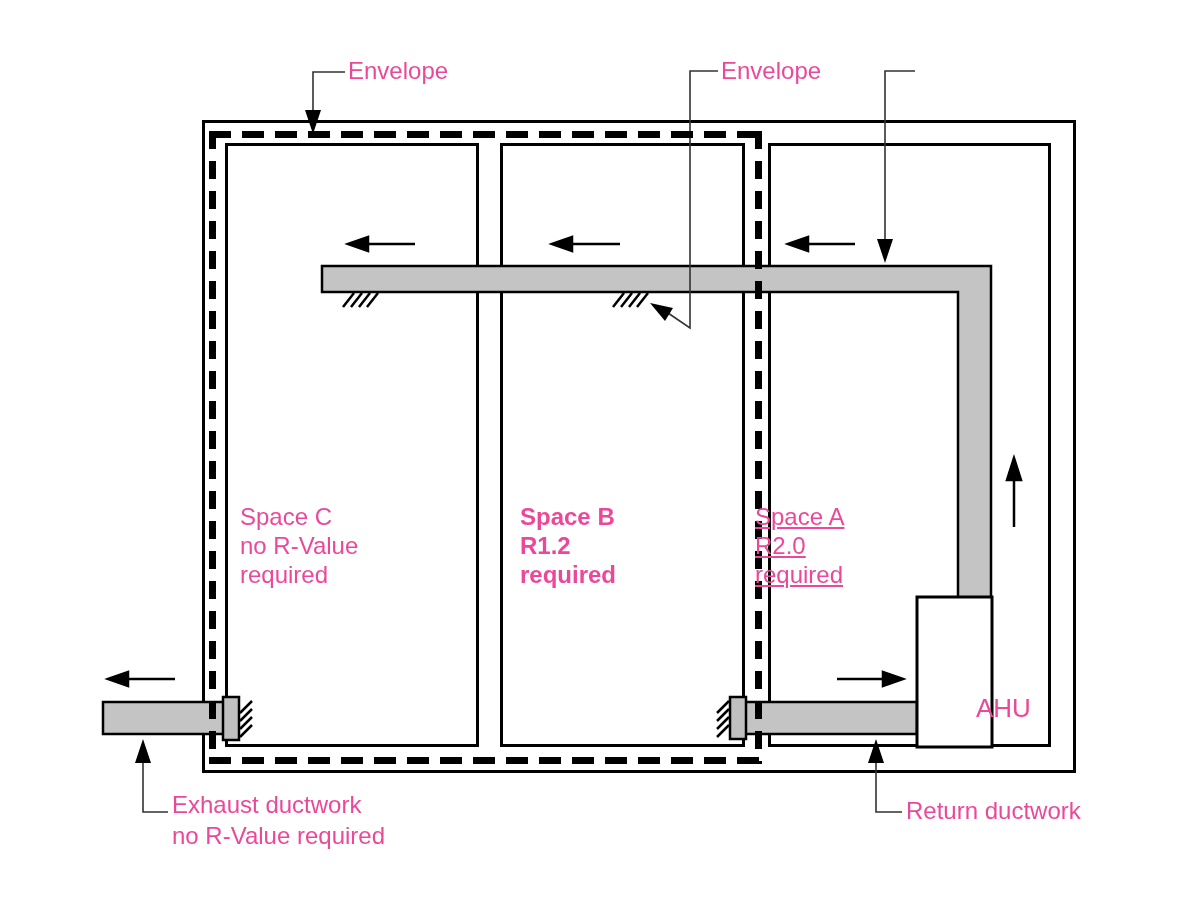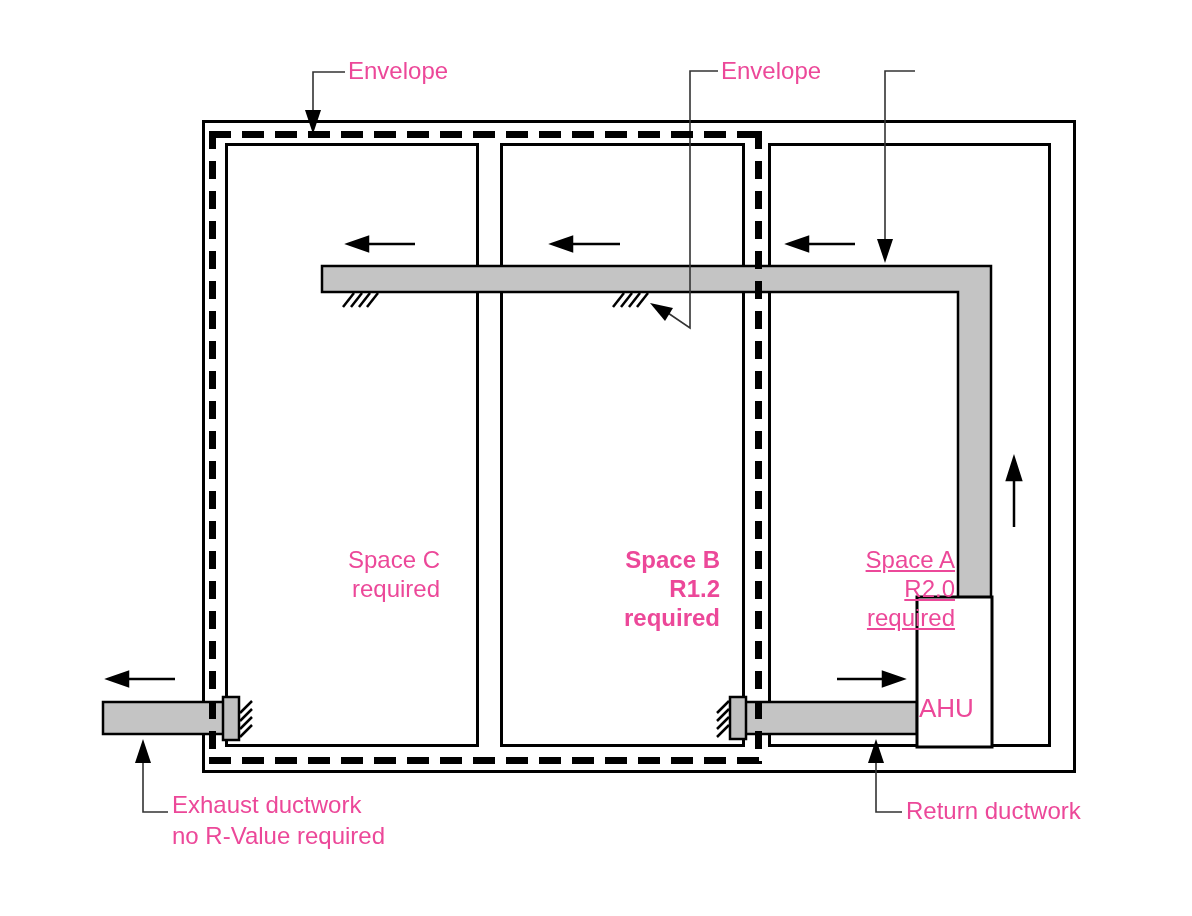--- a/index.html
+++ b/index.html
@@ -42,21 +42,21 @@
   #shapes { left: 0; top: 0; width: 1192px; height: 916px; }
   
   .label {
     position: absolute;
     font-size: 24px;
     line-height: 1.2;
     color: #ec4899;
     white-space: nowrap;
   }
   .space-label {
-    width: 200px; text-align: right; line-height: 29px; margin-top: 43px;
+    width: 200px; text-align: left; line-height: 29px;
   }
   .ahu-label { font-size: 26px; }
   .multiline { line-height: 31px; }
 </style>
 </head>
 <body>
 
 <div id="canvas">
 
   <div class="abs building-outline"></div>
@@ -163,36 +163,37 @@
   <div class="abs env-edge env-left"></div>
   <div class="abs env-edge env-right"></div>
 
   <div class="label" style="left:348px; top:57px;">Envelope</div>
 
   <div class="label" style="left:721px; top:57px;">Envelope</div>
 
 
   <div class="label space-label" style="left:240px; top:502px;">
     <div>Space C</div>
+    <div>no R-Value</div>
     <div>required</div>
   </div>
 
   <div class="label space-label" style="left:520px; top:502px;font-weight:bold;">
     <div>Space B</div>
     <div>R1.2</div>
     <div>required</div>
   </div>
 
   <div class="label space-label" style="left:755px; top:502px;text-decoration:underline;">
     <div>Space A</div>
     <div>R2.0</div>
     <div>required</div>
   </div>
 
-  <div class="label ahu-label" style="left:919px; top:693px;">AHU</div>
+  <div class="label ahu-label" style="left:976px; top:693px;">AHU</div>
 
   <div class="label" style="left:906px; top:797px;">Return ductwork</div>
 
   <div class="label multiline" style="left:172px; top:789px;">
     <div>Exhaust ductwork</div>
     <div>no R-Value required</div>
   </div>
 
 </div>
 

